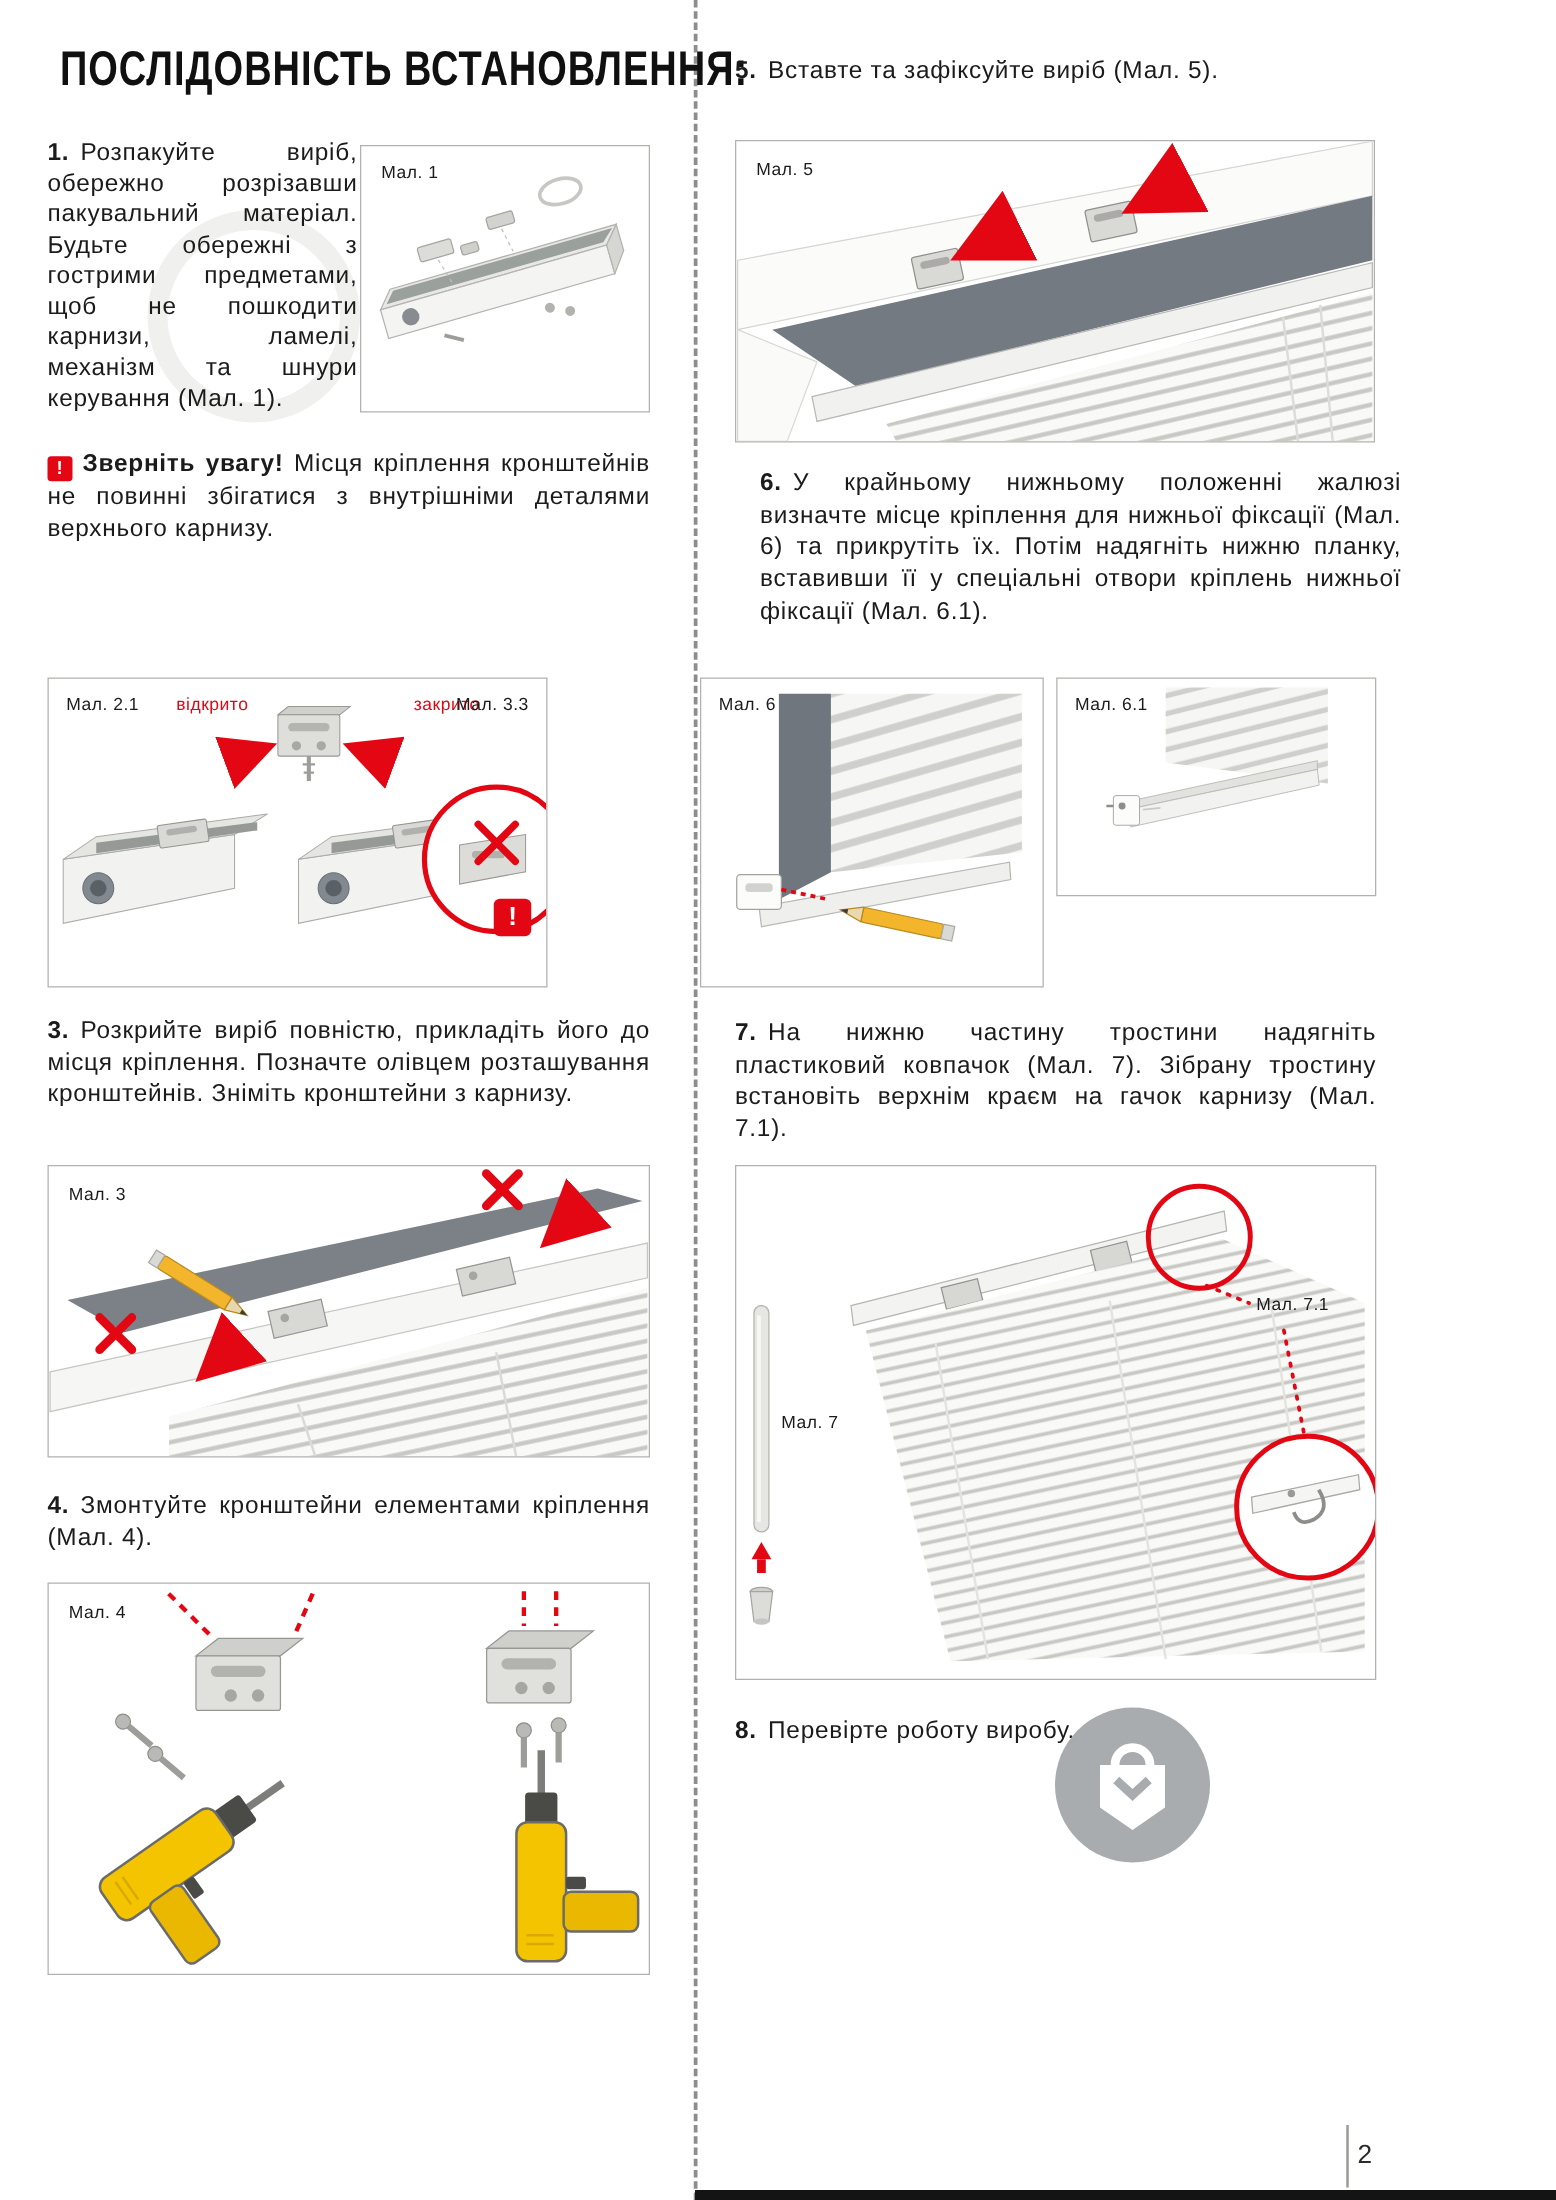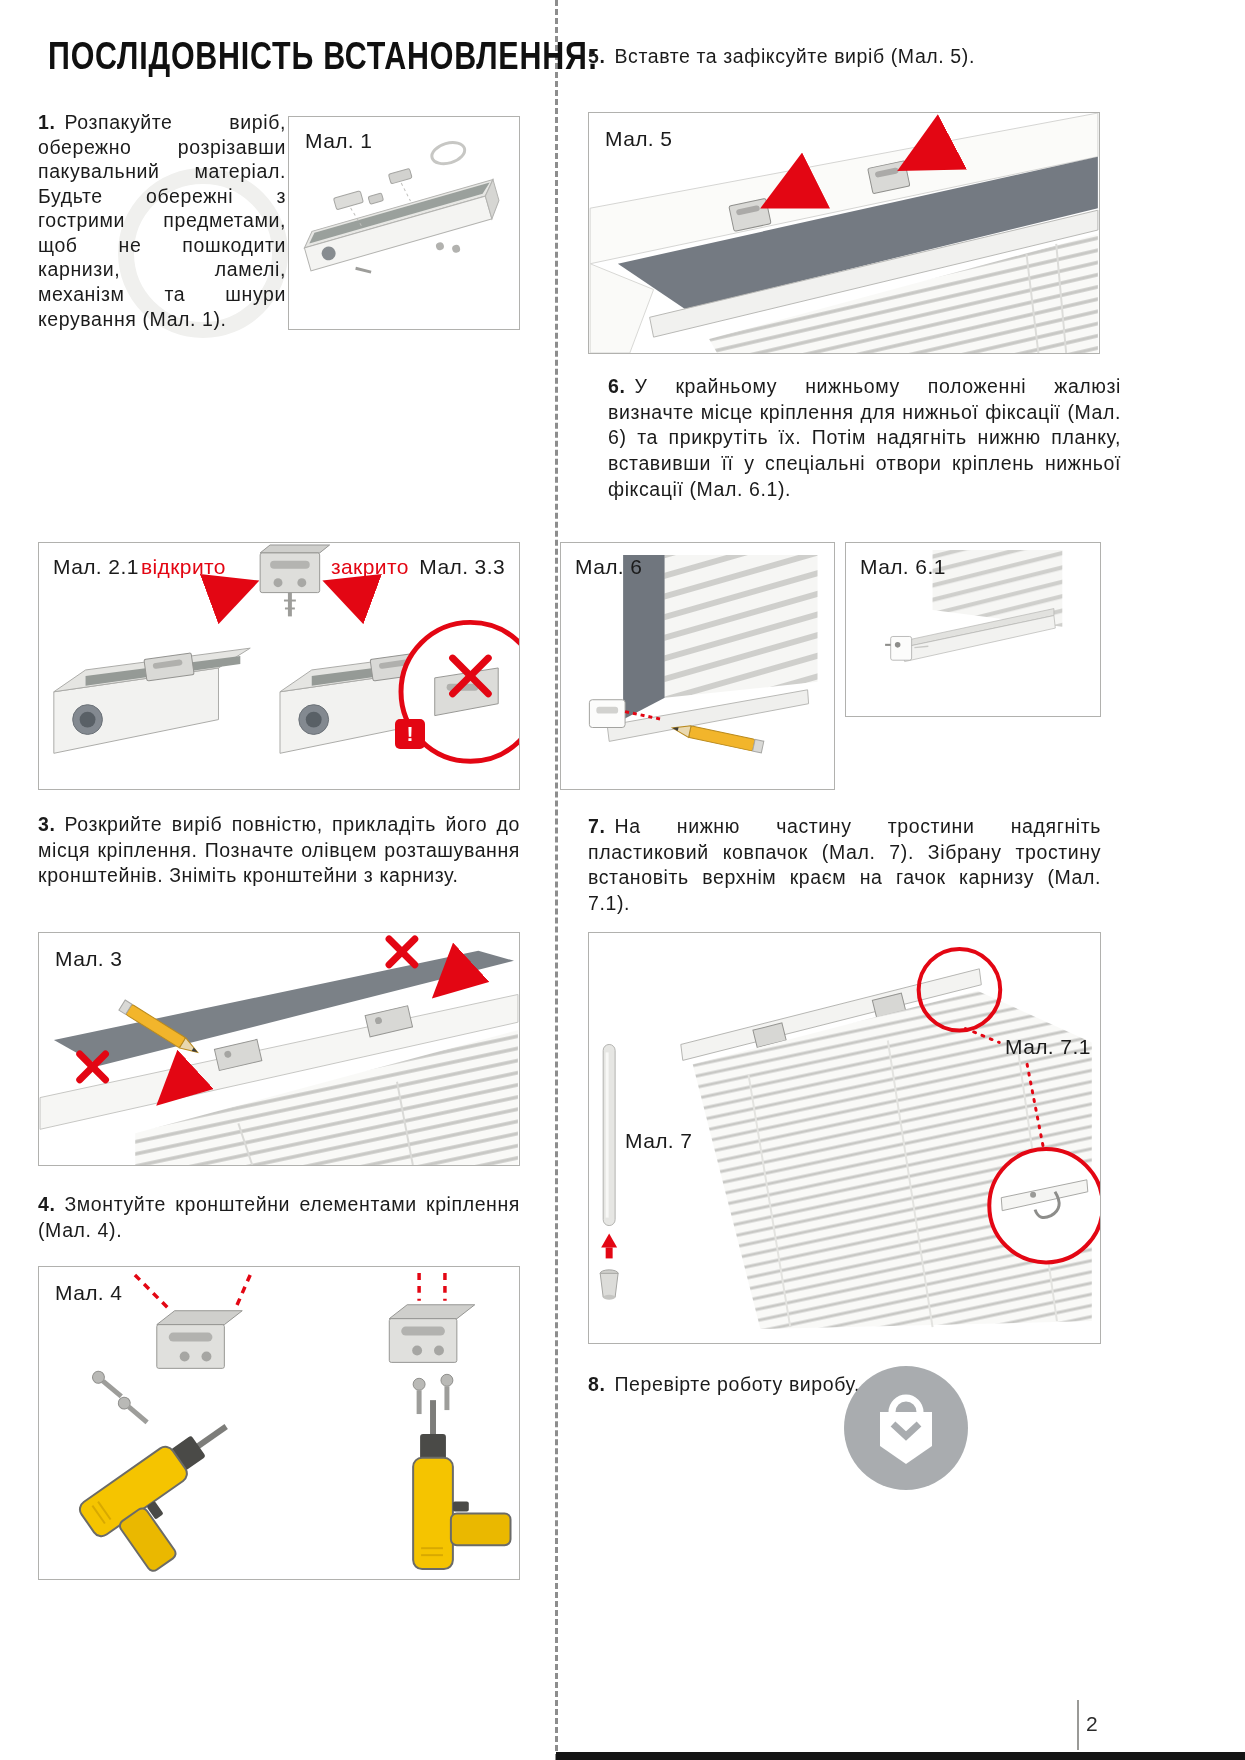--- a/index.html
+++ b/index.html
@@ -8,21 +8,21 @@
   .divider{position:absolute;left:555px;top:0;height:1760px;width:0;border-left:3px dashed #8d8d8d;z-index:1}
   .title{position:absolute;left:48px;top:34px;font-size:39px;font-weight:900;letter-spacing:1px;white-space:nowrap;transform:scaleX(.78);transform-origin:left top;color:#101010;z-index:2}
   .step{position:absolute;font-size:19.5px;line-height:1.32;letter-spacing:.6px;text-align:justify;z-index:2}
   .step.narrow{line-height:1.26}
   .step .num{font-weight:700;padding-right:9px}
   .warn{margin-top:3px}
   .warn-icon{display:inline-block;width:20px;height:20px;background:#e30613;color:#fff;font-weight:700;text-align:center;line-height:20px;border-radius:3px;font-size:15px;margin-right:8px;vertical-align:-2px}
   .warn-title{font-weight:700}
   .figure{position:absolute;border:1px solid #b1b1ae;background:#fff;overflow:hidden;z-index:2}
   .figure svg{position:absolute;left:0;top:0;width:100%;height:100%}
-  .fig-label{position:absolute;font-size:21px;letter-spacing:.4px;color:#1b1b1b;z-index:3}
+  .fig-label{position:absolute;font-size:14px;letter-spacing:.4px;color:#1b1b1b;z-index:3}
   .red-label{color:#e30613;font-weight:400}
   .warn-badge{position:absolute;width:30px;height:30px;background:#e30613;border-radius:5px;color:#fff;font-weight:800;font-size:21px;text-align:center;line-height:30px;z-index:3}
   .page-number{position:absolute;left:1086px;top:1712px;font-size:21px;color:#2b2b2b;z-index:2}
   .page-tick{position:absolute;left:1077px;top:1700px;width:2px;height:50px;background:#9a9a97;z-index:2}
   .bottom-bar{position:absolute;left:556px;top:1752px;width:689px;height:8px;background:#141414;z-index:2}
   .watermark-ring{position:absolute;left:118px;top:168px;width:170px;height:170px;border:16px solid #f0f0ee;border-radius:50%;z-index:0}
   .watermark-logo{position:absolute;left:840px;top:1362px;width:132px;height:132px;z-index:4;opacity:.92}
 </style>
 </head>
 <body>
@@ -52,23 +52,24 @@
       <line x1="72" y1="78" x2="78" y2="100" stroke="#bfbfbc" stroke-dasharray="3 3"></line>
       <line x1="128" y1="68" x2="132" y2="88" stroke="#bfbfbc" stroke-dasharray="3 3"></line>
       <circle cx="148" cy="140" r="4" fill="#b2b2af"></circle>
       <circle cx="163" cy="147" r="4" fill="#b2b2af"></circle>
       <line x1="60" y1="138" x2="74" y2="146" stroke="#9d9d9a" stroke-width="3"></line>
     </g>
   </svg>
 </figure>
 
 <div class="step" style="left:38px;top:356px;width:482px">
-</div>
-
-<figure class="figure" style="left:38px;top:542px;width:482px;height:248px">
+  <p class="warn"><span class="warn-icon">!</span><span class="warn-title">Зверніть увагу!</span> <span>Місця кріплення кронштейнів не повинні збігатися з внутрішніми деталями верхнього карнизу.</span></p>
+</div>
+
+<figure class="figure" style="left:38px;top:542px;width:400px;height:248px">
   <span class="fig-label" style="left:14px;top:12px">Мал. 2.1</span>
   <span class="fig-label red-label" style="left:102px;top:12px">відкрито</span>
   <span class="fig-label red-label" style="left:292px;top:12px">закрито</span>
   <span class="fig-label" style="right:14px;top:12px">Мал. 3.3</span>
   <span class="warn-badge" style="left:356px;top:176px">!</span>
   <svg viewBox="0 0 482 248">
     <defs>
       <marker id="a2" markerWidth="9" markerHeight="9" refX="7" refY="4.5" orient="auto">
           <path d="M0,0L9,4.5L0,9z" fill="#e30613"></path>
         </marker>

